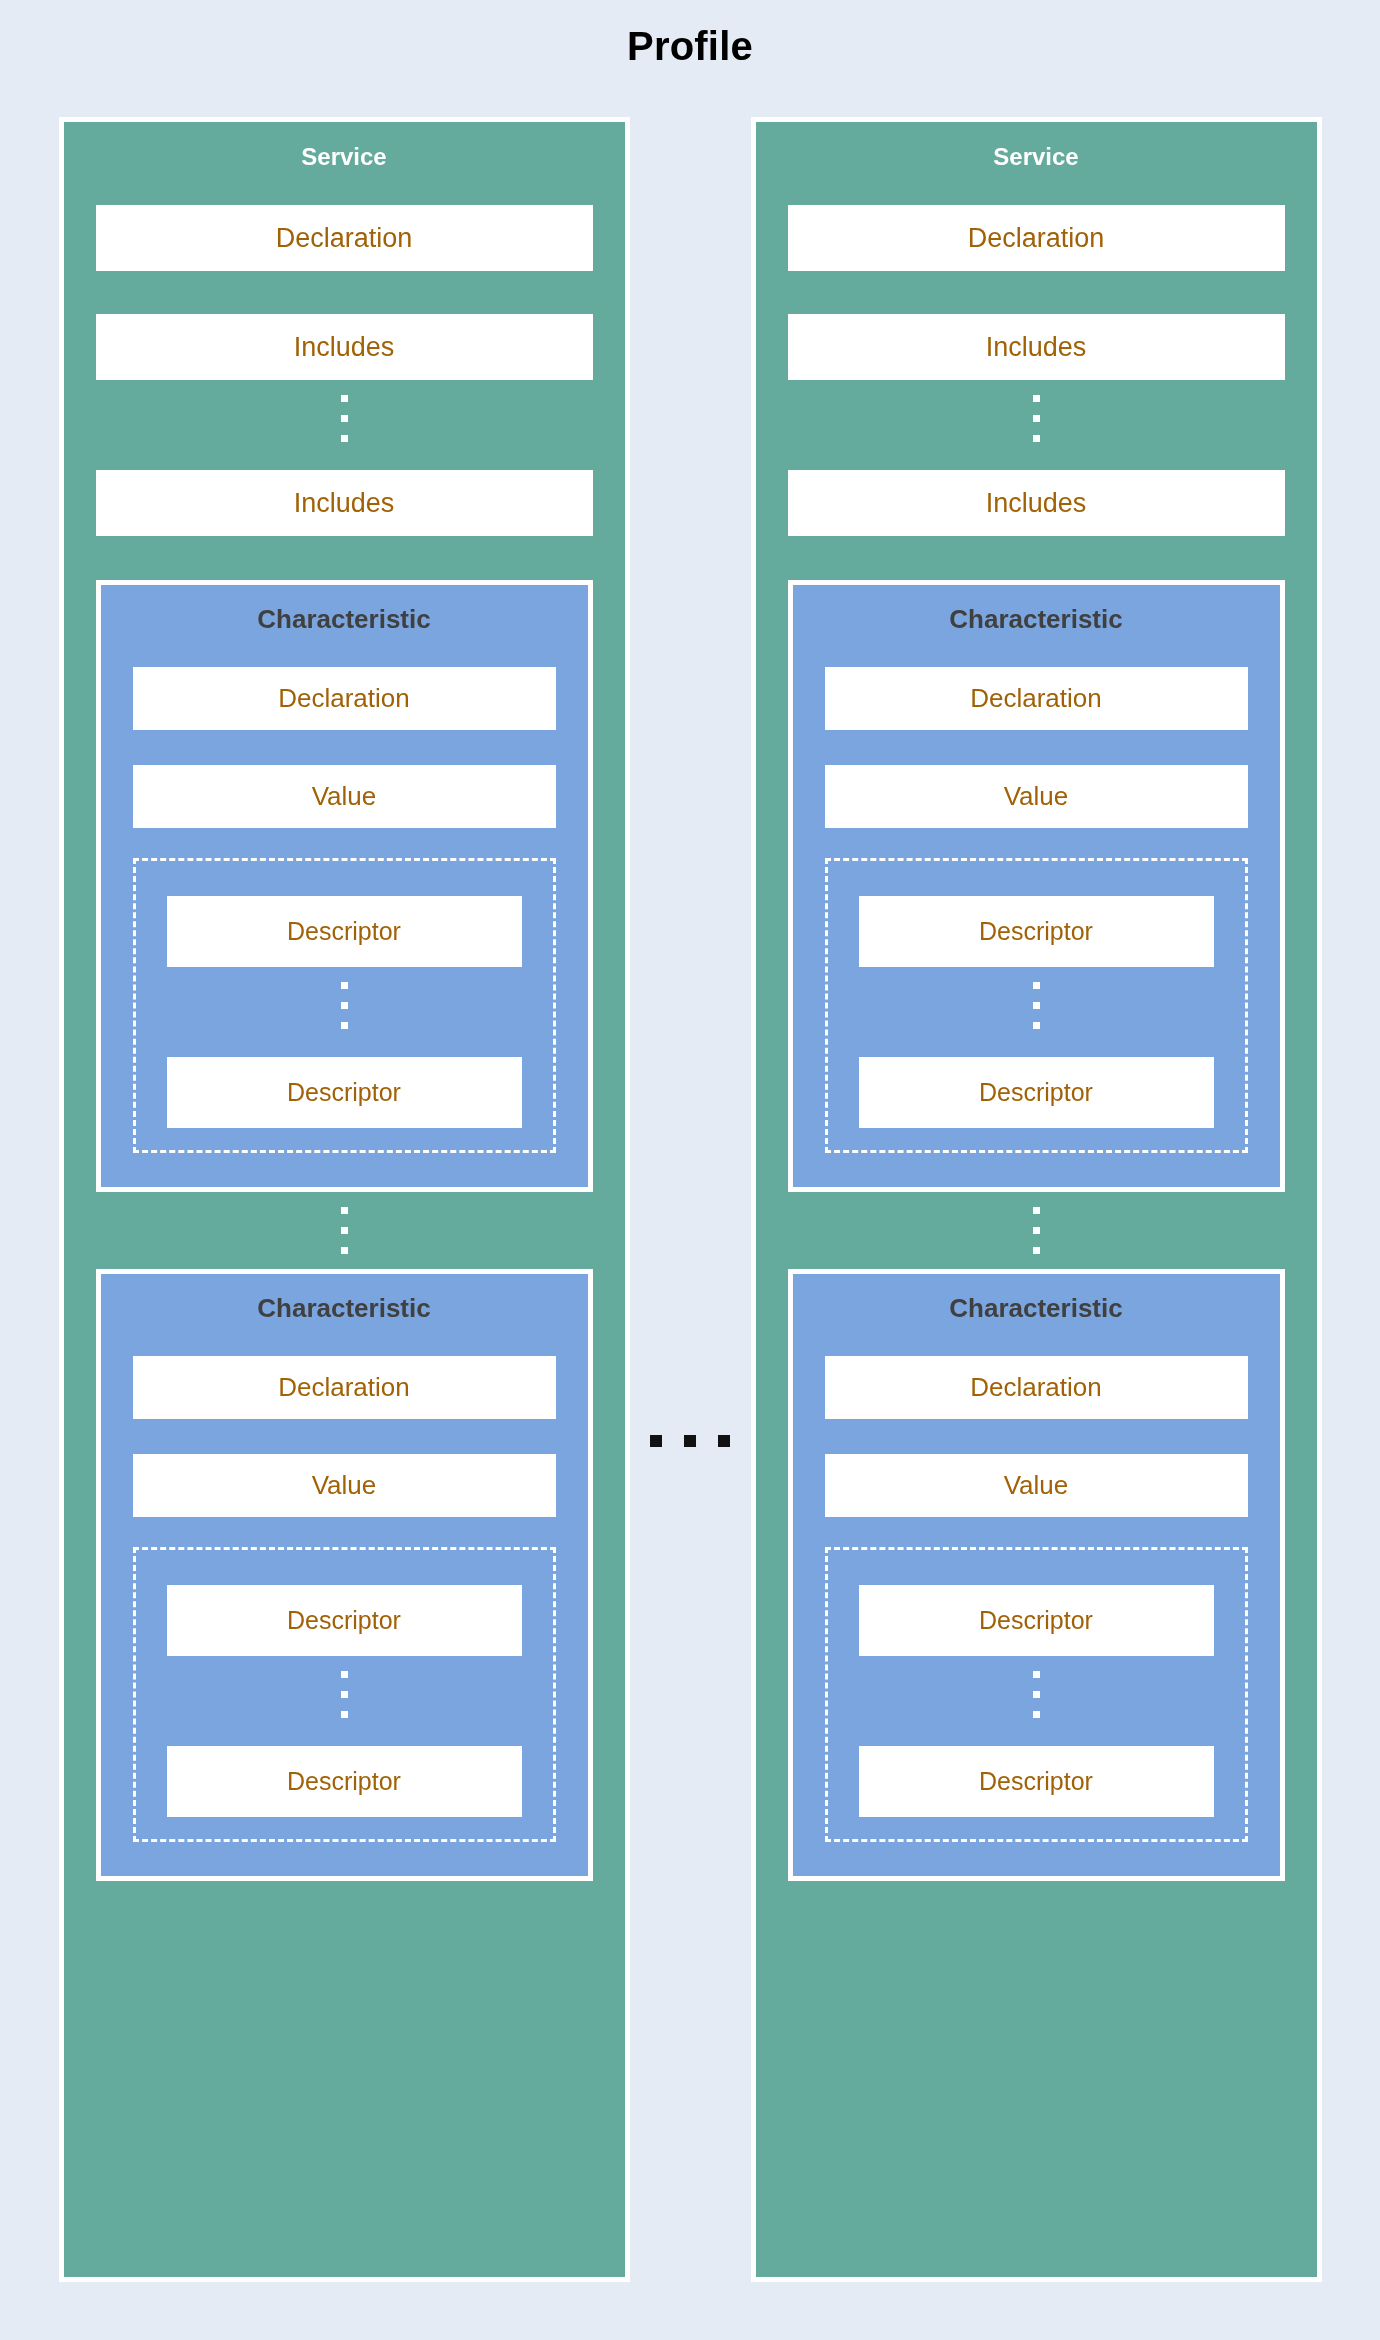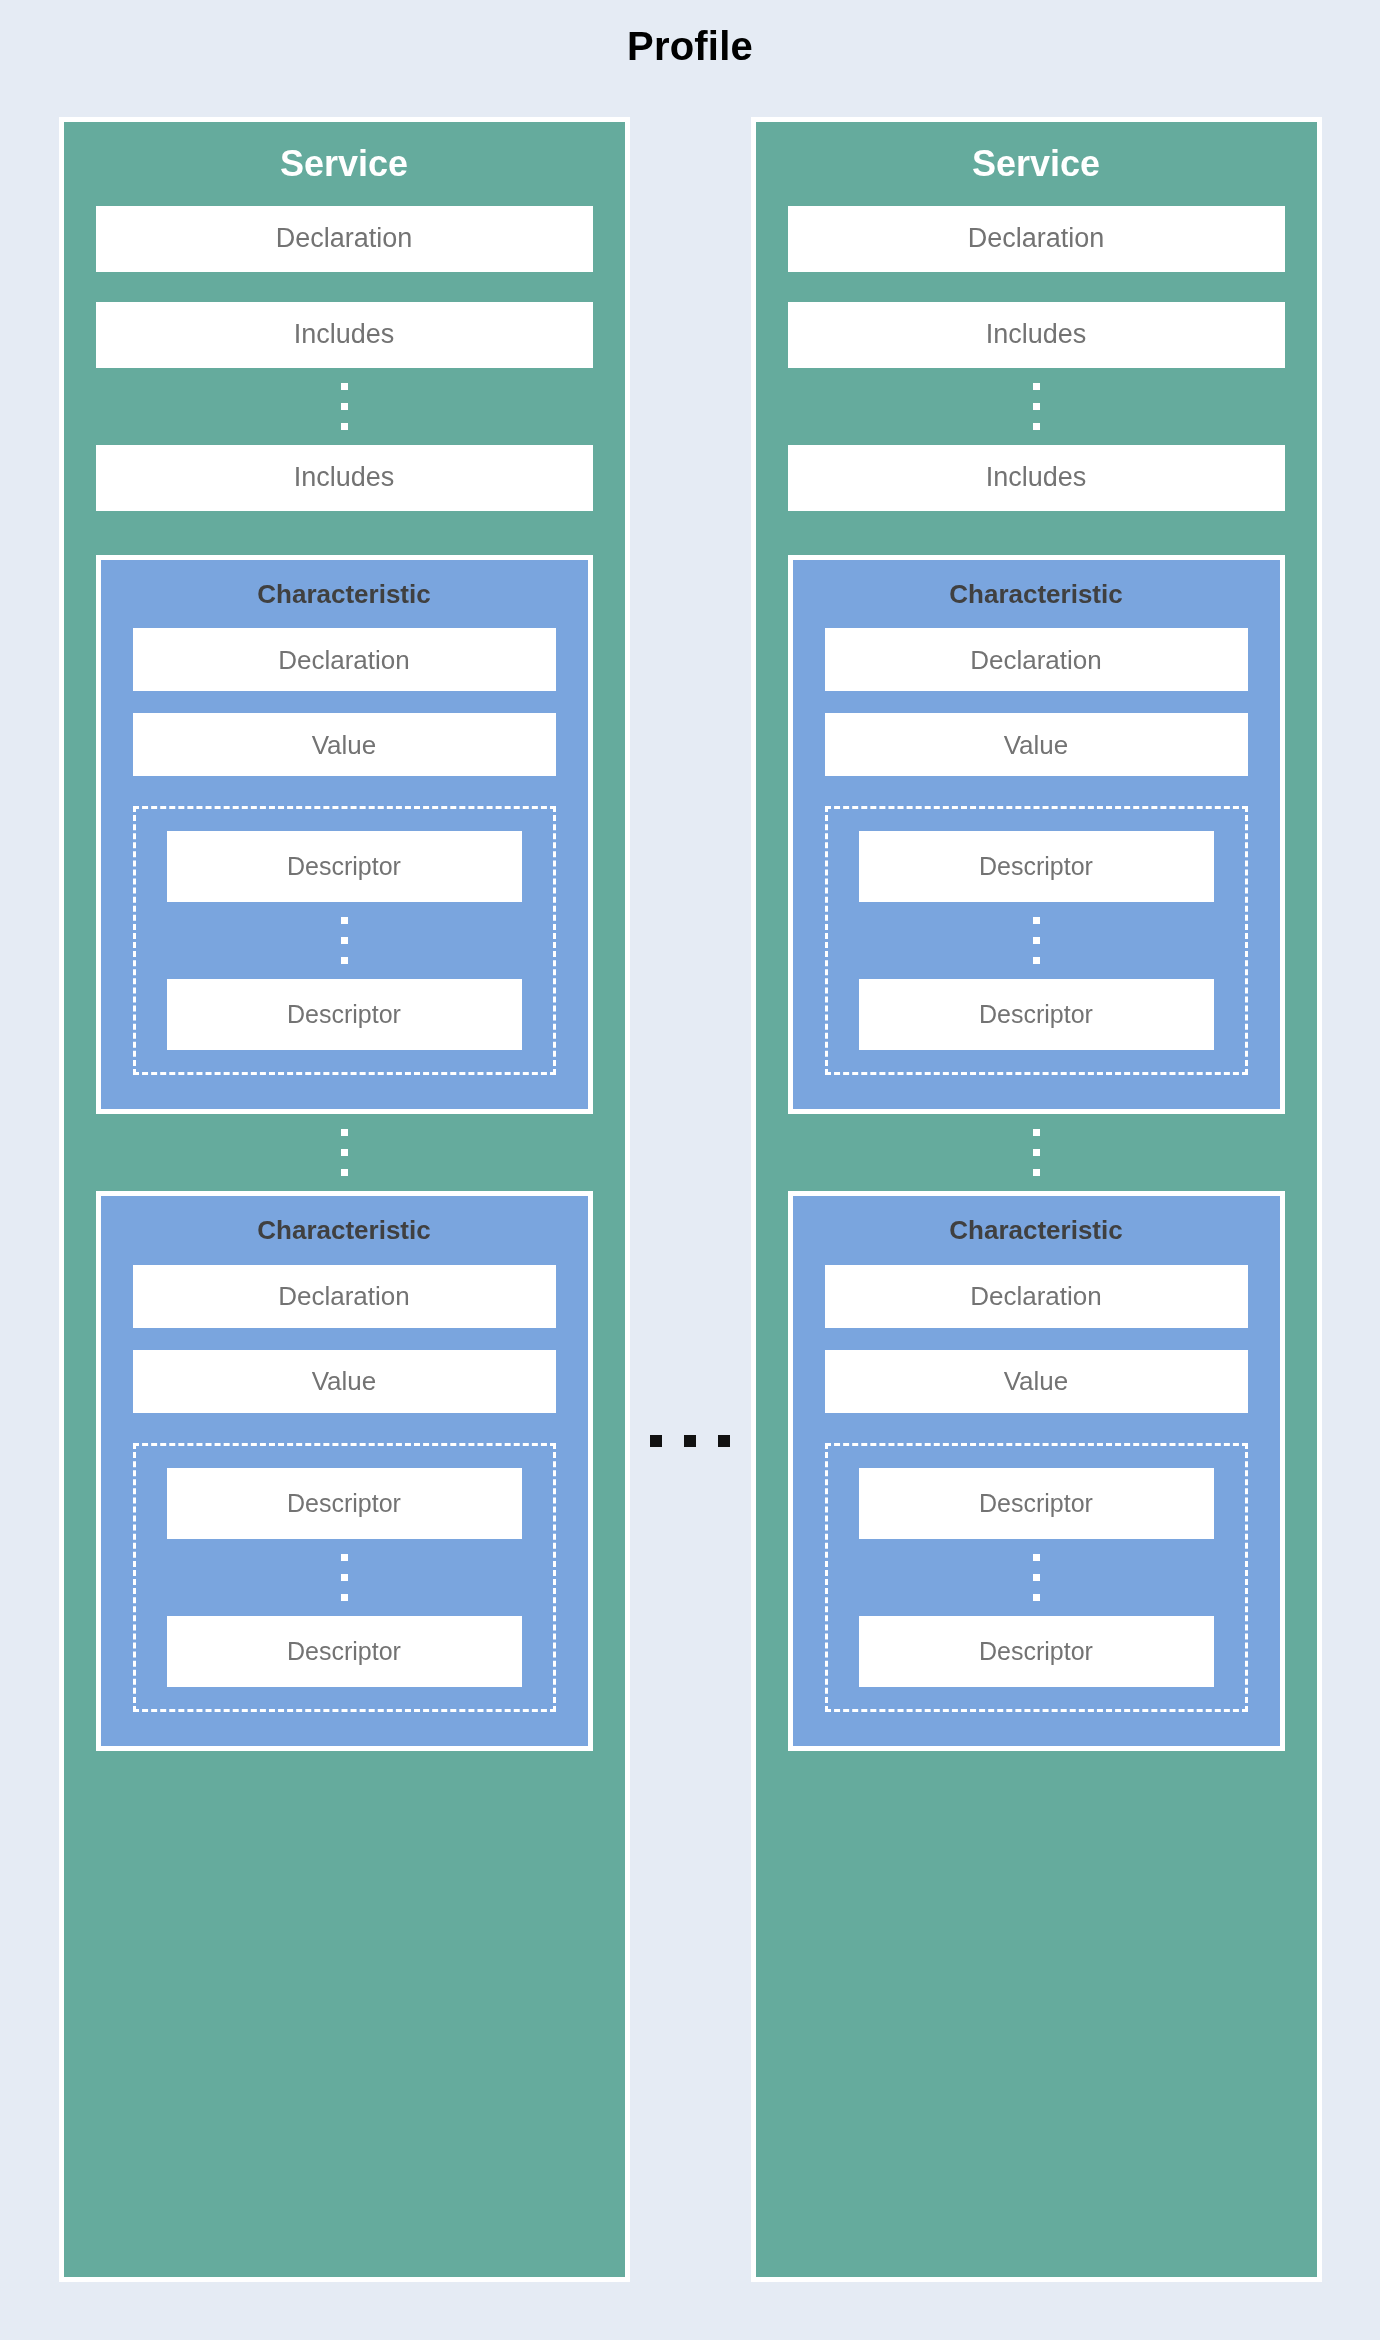--- a/index.html
+++ b/index.html
@@ -60,40 +60,41 @@
     background: #65ab9d;
     border: 5px solid #ffffff;
     display: flex;
     flex-direction: column;
     align-items: center;
     padding: 0 32px;
   }
 
   .service-title {
     color: #ffffff;
-    font-size: 36px;
+    font-size: 24px;
     font-weight: bold;
     margin-top: 22px;
     margin-bottom: 22px;
     text-align: center;
     line-height: 1.1;
   }
 
   
   .leaf {
     width: 100%;
     background: #ffffff;
-    color: #737373;
+    color: #a16207;
     font-size: 27px;
     text-align: center;
     line-height: 1;
     padding: 21px 0;
     display: flex;
     align-items: center;
     justify-content: center;
+    margin-top: 13px;
   }
 
   .leaf.svc-decl  { height: 66px; padding: 0; }
   .leaf.svc-incl  { height: 66px; padding: 8px; }
 
   .gap-sm  { height: 22px; flex: 0 0 22px; }
   .gap-md  { height: 30px; flex: 0 0 30px; }
   .gap-lg  { height: 44px; flex: 0 0 44px; }
 
   

